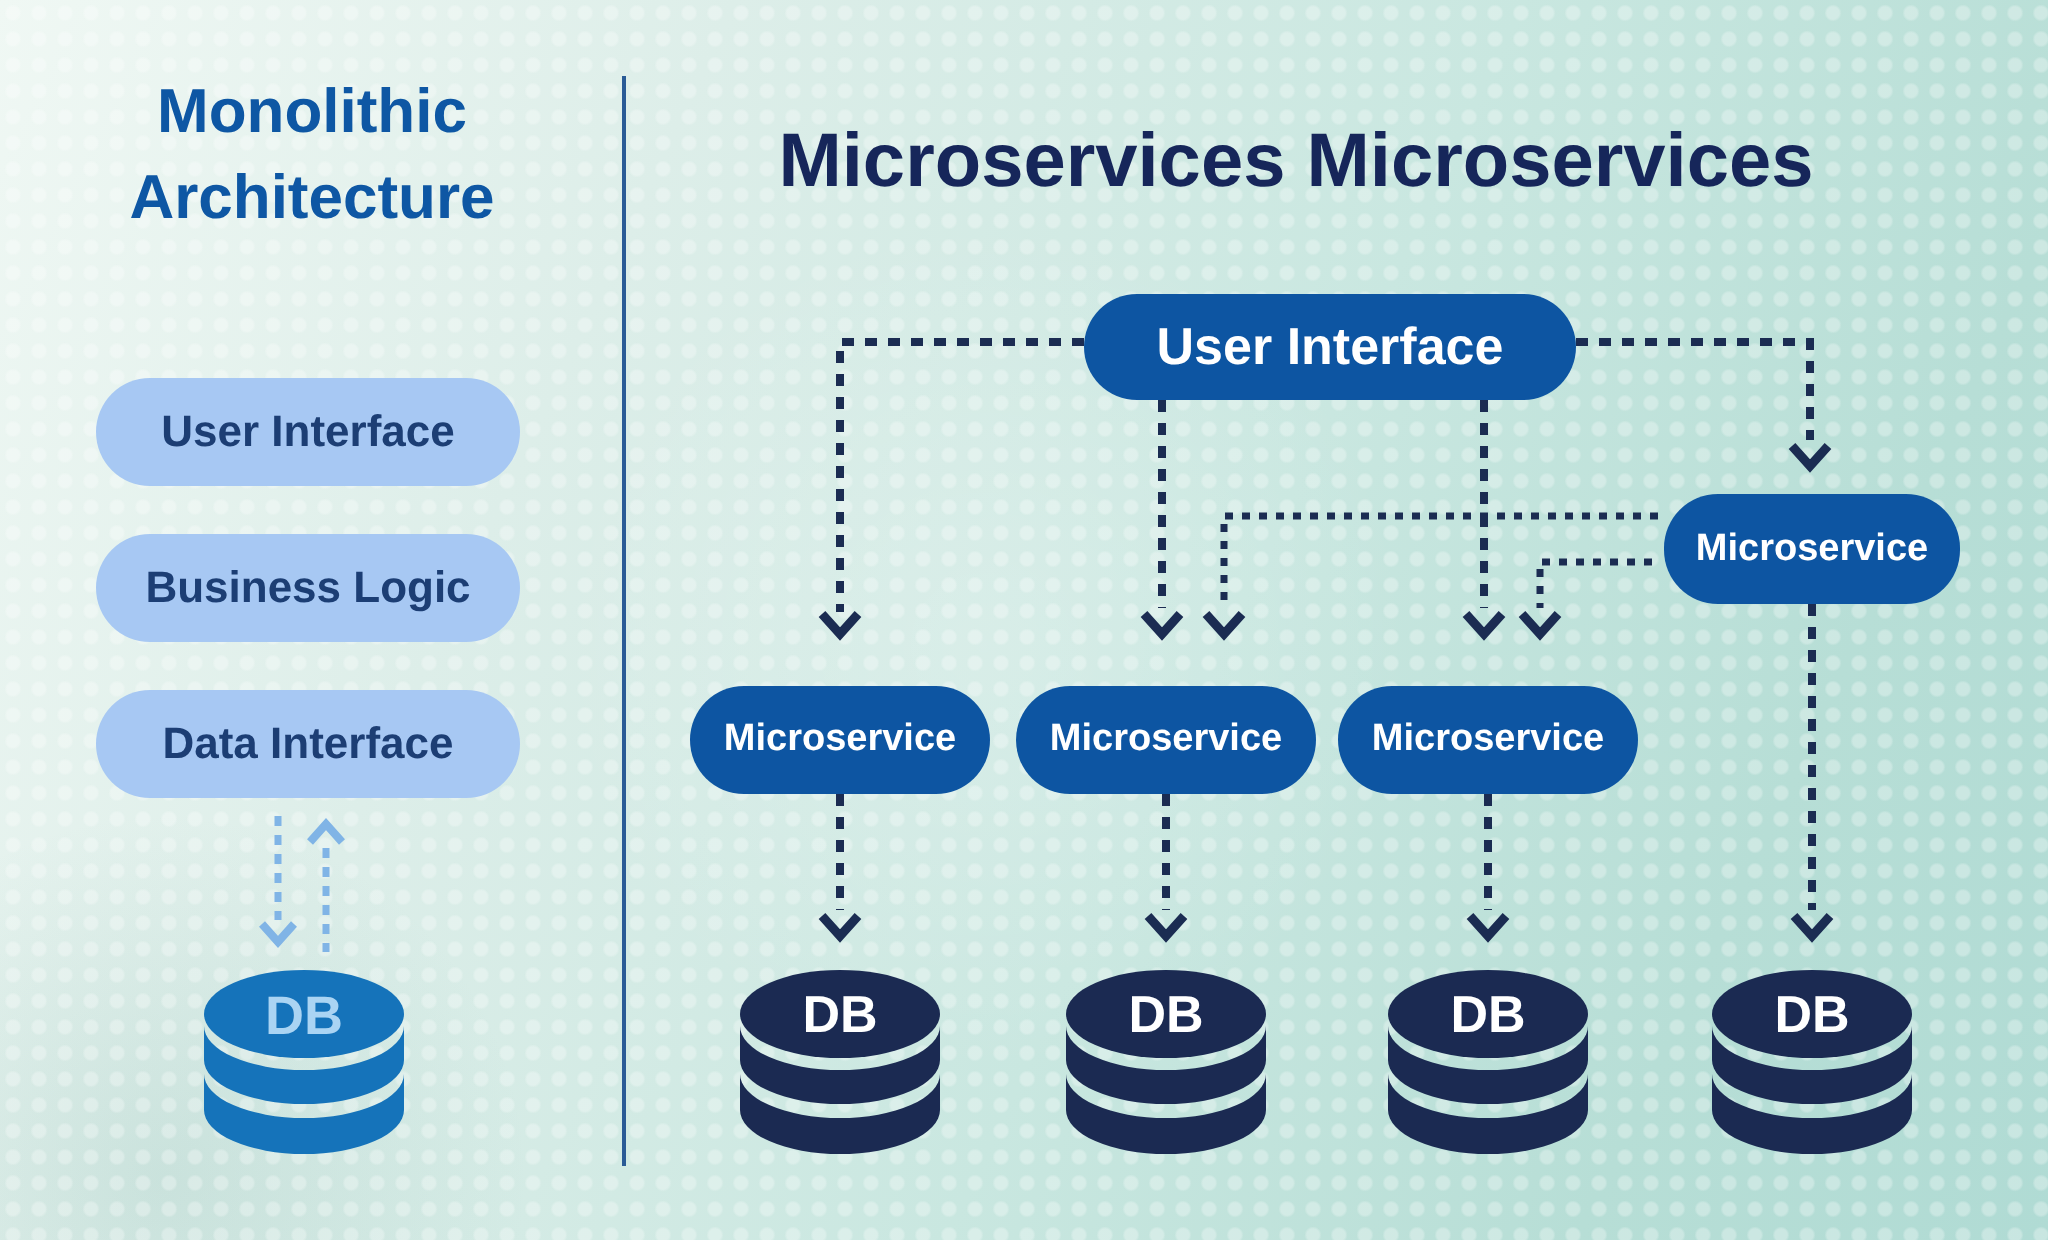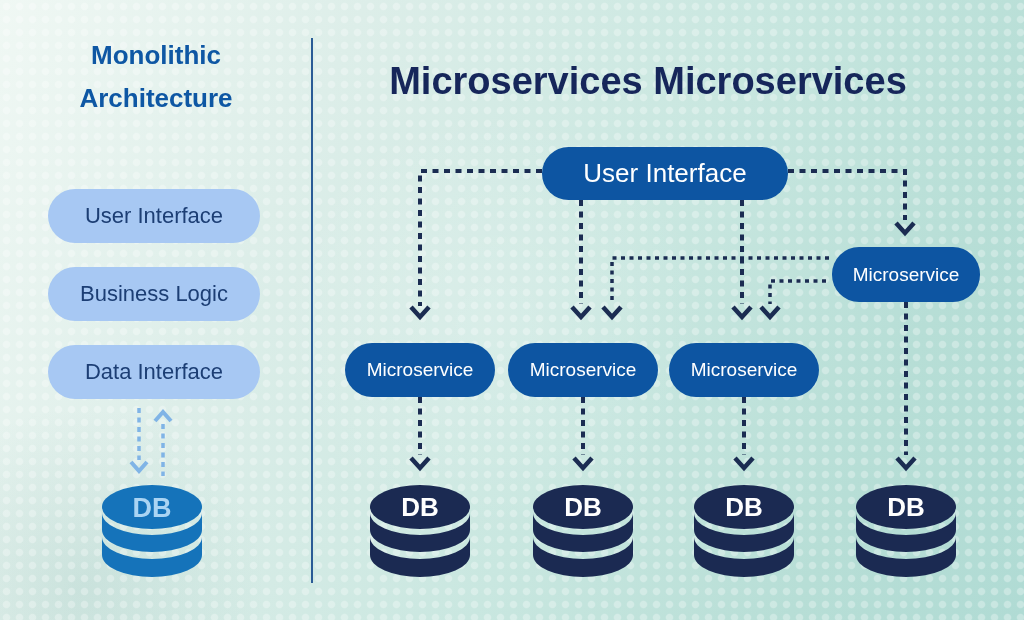--- a/index.html
+++ b/index.html
@@ -31,38 +31,38 @@
   }
   .title {
     position: absolute;
     font-weight: 700;
     text-align: center;
   }
   .title-left {
     left: 16px;
     top: 34px;
     width: 280px;
-    font-size: 26px;
+    font-size: 31px;
     line-height: 43px;
     color: #0e57a4;
   }
   .title-right {
     left: 296px;
     top: 58px;
     width: 704px;
     font-size: 38px;
     line-height: 46px;
     color: #16265a;
   }
   .pill {
     position: absolute;
     display: flex;
     align-items: center;
     justify-content: center;
-    font-weight: 400;
+    font-weight: 700;
     white-space: nowrap;
   }
   .pill-light {
     left: 48px;
     width: 212px;
     height: 54px;
     border-radius: 28px;
     background: #a7c8f3;
     color: #1c3e74;
     font-size: 22px;

